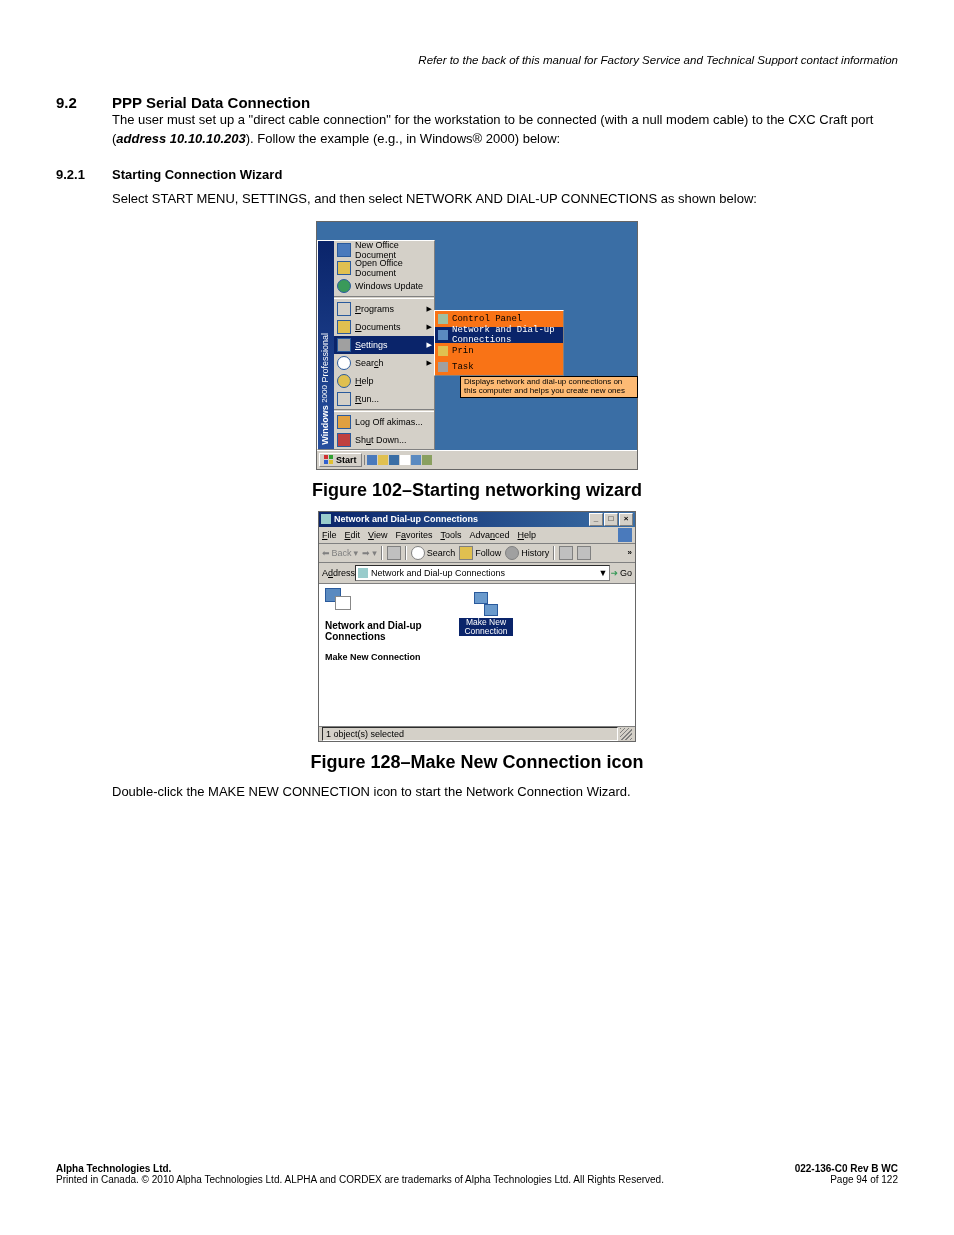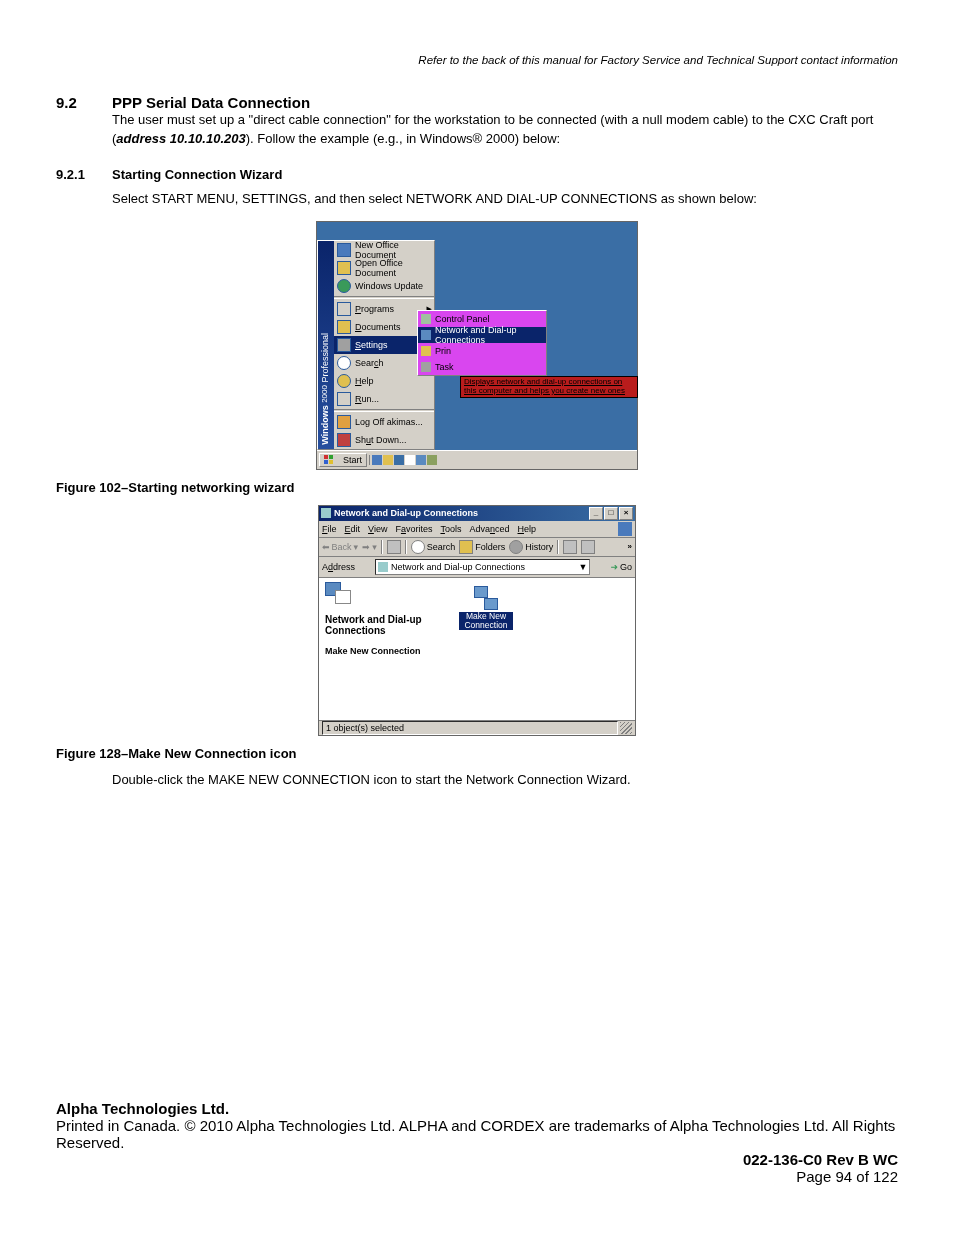--- a/index.html
+++ b/index.html
@@ -40,35 +40,35 @@
     font-weight: bold;
     font-size: 13px;
     margin-top: 18px;
     margin-bottom: 8px;
   }
   .subsection-number {
     display: inline-block;
     width: 56px;
   }
   .figure-caption {
-    text-align: left;
-    font-weight: bold;
-    font-size: 13px;
+    text-align: center;
+    font-weight: bold;
+    font-size: 18px;
     margin: 10px 0 10px 0;
   }
   .bold-italic {
     font-weight: bold;
     font-style: italic;
   }
   .footer {
     position: absolute;
     left: 56px;
     right: 56px;
     bottom: 50px;
-    font-size: 15px;
+    font-size: 10px;
   }
   .footer-left {
     float: left;
   }
   .footer-right {
     float: right;
     text-align: right;
   }
   .footer-left .company {
     font-weight: bold;
@@ -155,27 +155,28 @@
     display: inline-block;
     background: #4a7abc;
     border: 1px solid #2a5a9c;
     flex-shrink: 0;
   }
   .ss1-underline {
     text-decoration: underline;
   }
   .ss1-submenu {
     position: absolute;
-    left: 100px;
+    left: 117px;
     bottom: 74px;
     width: 128px;
-    background: #d946ef;
+    background: #f97316;
     border: 1px solid #808080;
     border-top-color: #fff;
     border-left-color: #fff;
+    font-family: Liberation Mono, monospace;
   }
   .ss1-sub-item {
     display: flex;
     align-items: center;
     height: 14px;
     padding: 1px 3px;
     gap: 4px;
   }
   .ss1-sub-item.selected {
     background: #0a246a;
@@ -184,47 +185,46 @@
   .ss1-sub-icon {
     width: 10px;
     height: 10px;
     background: #e0c050;
     flex-shrink: 0;
   }
   .ss1-tooltip {
     position: absolute;
     left: 143px;
     bottom: 52px;
-    background: #b91c1c;
+    background: #fdba74;
     border: 1px solid #000;
     padding: 1px 3px;
     font-size: 8px;
     line-height: 1.1;
     width: 170px;
-    text-decoration: underline;
   }
   .ss1-taskbar {
     height: 18px;
     background: #d4d0c8;
     border-top: 1px solid #fff;
     display: flex;
     align-items: center;
     padding: 0 2px;
     gap: 2px;
   }
   .ss1-start-btn {
     background: #d4d0c8;
     border: 1px solid #808080;
     border-top-color: #fff;
     border-left-color: #fff;
     padding: 1px 4px;
-    font-weight: normal;
-    display: flex;
-    align-items: center;
-    gap: 9px;
+    font-weight: bold;
+    display: flex;
+    align-items: center;
+    gap: 2px;
   }
   .ss1-flag {
     width: 10px;
     height: 10px;
     display: inline-block;
   }
   .ss1-tray {
     border-left: 1px solid #808080;
     padding-left: 2px;
     display: flex;
@@ -330,21 +330,21 @@
   .ss2-chev {
     margin-left: auto;
     font-size: 8px;
     font-weight: bold;
   }
   .ss2-addressbar {
     background: #d4d0c8;
     display: flex;
     align-items: center;
     padding: 2px 3px;
-    gap: 20px;
+    gap: 0;
     border-bottom: 1px solid #808080;
     text-align: center;
   }
   .ss2-address-field {
     flex: 1;
     background: #fff;
     border: 1px inset #808080;
     height: 14px;
     display: flex;
     align-items: center;
@@ -606,21 +606,21 @@
       <span class="ss2-tool-btn">➡ ▾</span>
       <span class="ss2-tool-sep"></span>
       <span class="ss2-tool-icon"></span>
       <span class="ss2-tool-sep"></span>
       <span class="ss2-tool-btn active">
           <span class="ss2-tool-icon" style="background:#fff;border-radius:50%"></span>
           <span>Search</span>
         </span>
       <span class="ss2-tool-btn active">
           <span class="ss2-tool-icon" style="background:#e0c050"></span>
-          <span>Folders</span>
+          <span>Follow</span>
         </span>
       <span class="ss2-tool-btn active">
           <span class="ss2-tool-icon" style="background:#a0a0a0;border-radius:50%"></span>
           <span>History</span>
         </span>
       <span class="ss2-tool-sep"></span>
       <span class="ss2-tool-icon"></span>
       <span class="ss2-tool-icon"></span>
       <span class="ss2-chev">»</span>
     </div>

